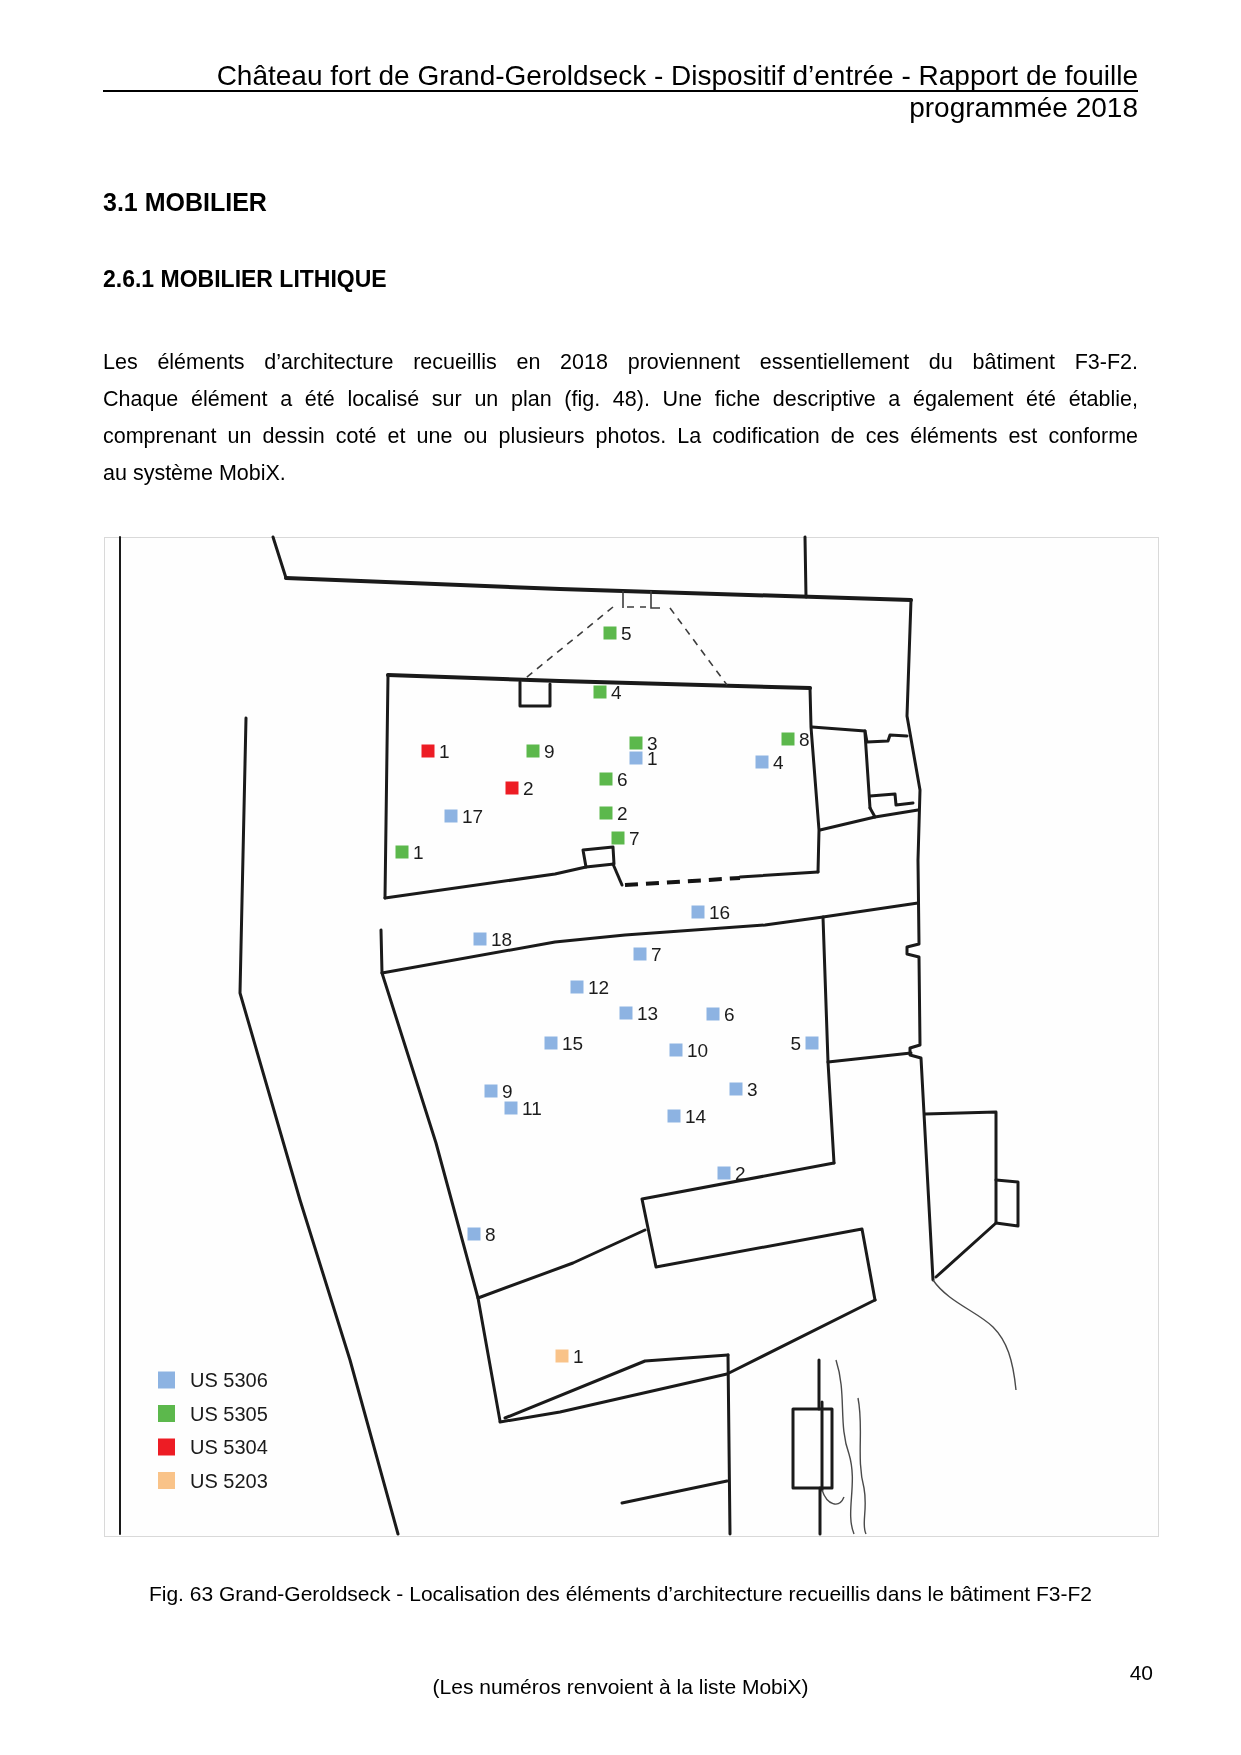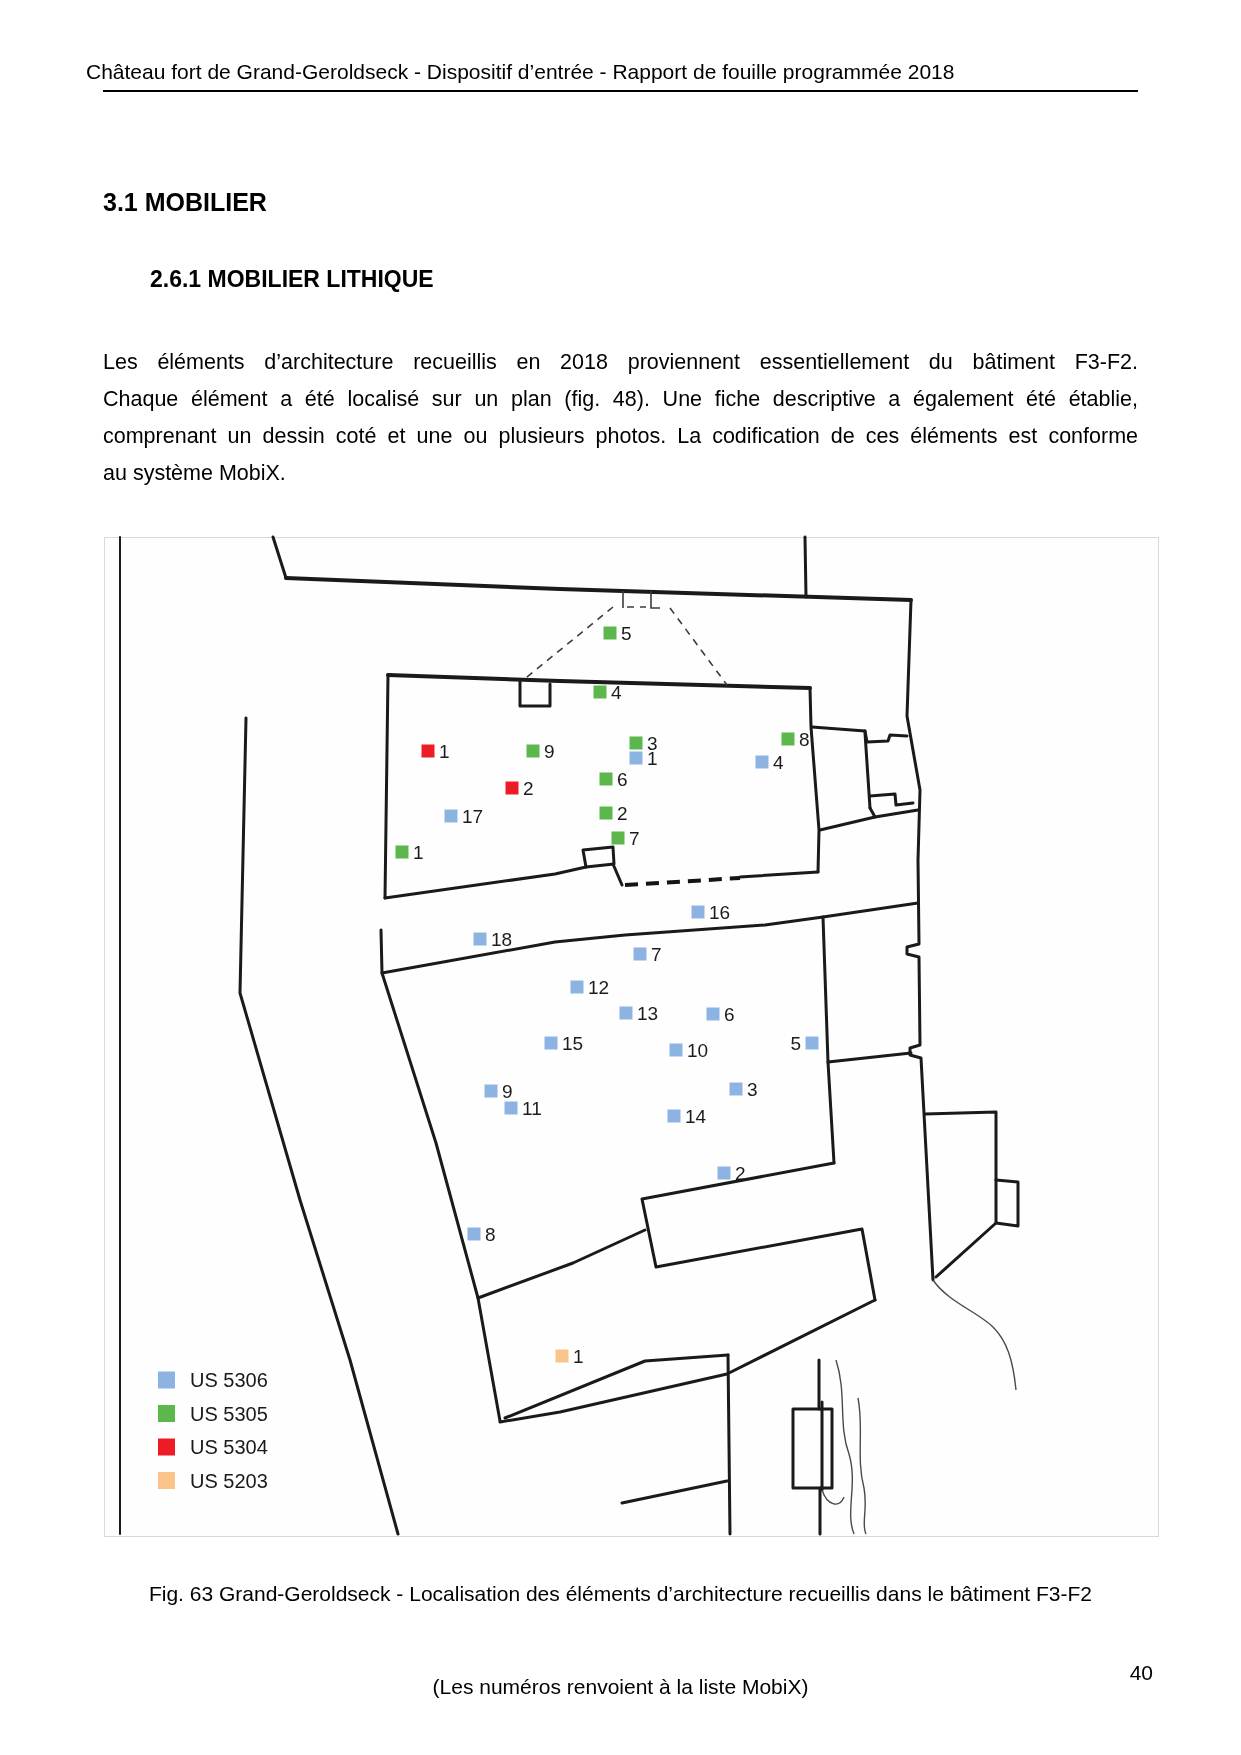--- a/index.html
+++ b/index.html
@@ -6,34 +6,34 @@
   #page{
     position:relative;
     width:1241px;height:1755px;
     background:#ffffff;
     font-family:"Liberation Sans",sans-serif;
     color:#111;
     overflow:hidden;
   }
   .abs{position:absolute;}
   #header-title{
-    left:86px;top:60px;width:1035px;
-    text-align:left;font-size:21px;color:#000;
+    left:103px;top:60px;width:1035px;
+    text-align:right;font-size:28px;color:#000;
   }
   #header-rule{
     left:103px;top:90px;width:1035px;height:0;
     border-top:2.5px solid #000;
   }
   #h1{
     left:103px;top:188px;width:1035px;
     font-size:25px;font-weight:bold;color:#000;
   }
   #h2{
     left:103px;top:266px;width:1035px;
-    font-size:23px;font-weight:bold;color:#000;margin-left:47px;
+    font-size:23px;font-weight:bold;color:#000;
   }
   #paragraph{
     left:103px;top:344px;width:1035px;
     font-size:21.5px;line-height:37px;color:#000;
   }
   .para-line{
     text-align:justify;
     text-align-last:justify;
     white-space:normal;
   }

